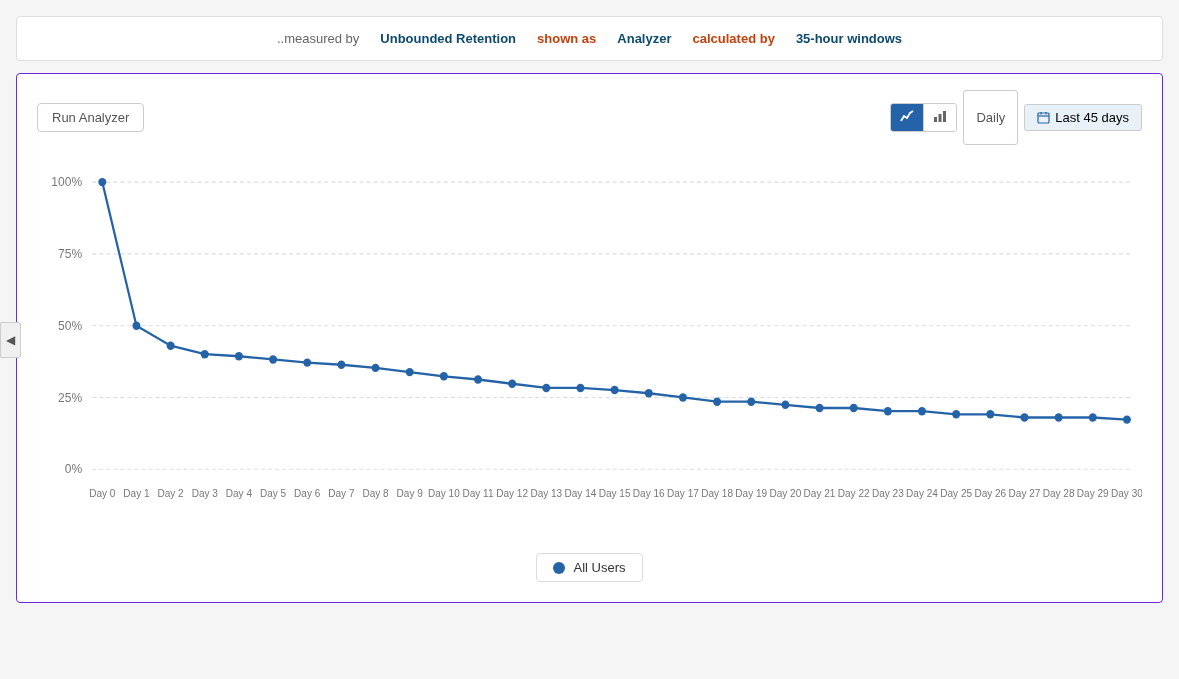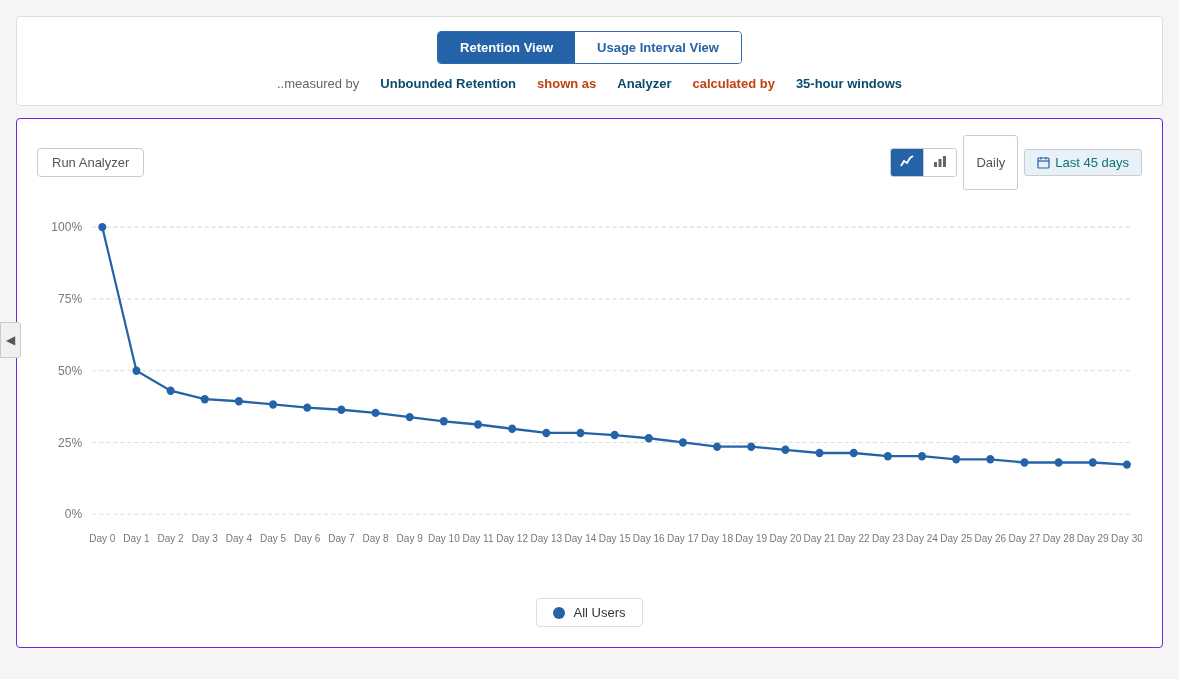--- a/index.html
+++ b/index.html
@@ -127,21 +127,21 @@
       background: #fff;
       color: #555;
       padding: 19px 12px;
       border-radius: 3px;
       cursor: pointer;
       font-size: 13px;
     }
     .calendar-btn {
       border: 1px solid #ccc;
       background: #e8f0f8;
-      color: #0f766e;
+      color: #000000;
       padding: 5px 12px;
       border-radius: 3px;
       cursor: pointer;
       font-size: 13px;
       display: flex;
       align-items: center;
       gap: 5px;
     }
 
     
@@ -193,24 +193,20 @@
       color: #555;
       font-size: 12px;
     }
   </style>
 </head>
 <body>
 
 <div class="page-wrapper">
 
   <div class="top-card">
-    <div class="view-toggle">
-      <button class="view-btn active">Retention View</button>
-      <button class="view-btn inactive">Usage Interval View</button>
-    </div>
     <div class="filter-bar">
       <span class="filter-label">..measured by</span>
       <span class="filter-link">Unbounded Retention</span>
       <span class="filter-bold">shown as</span>
       <span class="filter-link">Analyzer</span>
       <span class="filter-bold">calculated by</span>
       <span class="filter-link">35-hour windows</span>
     </div>
   </div>
 

